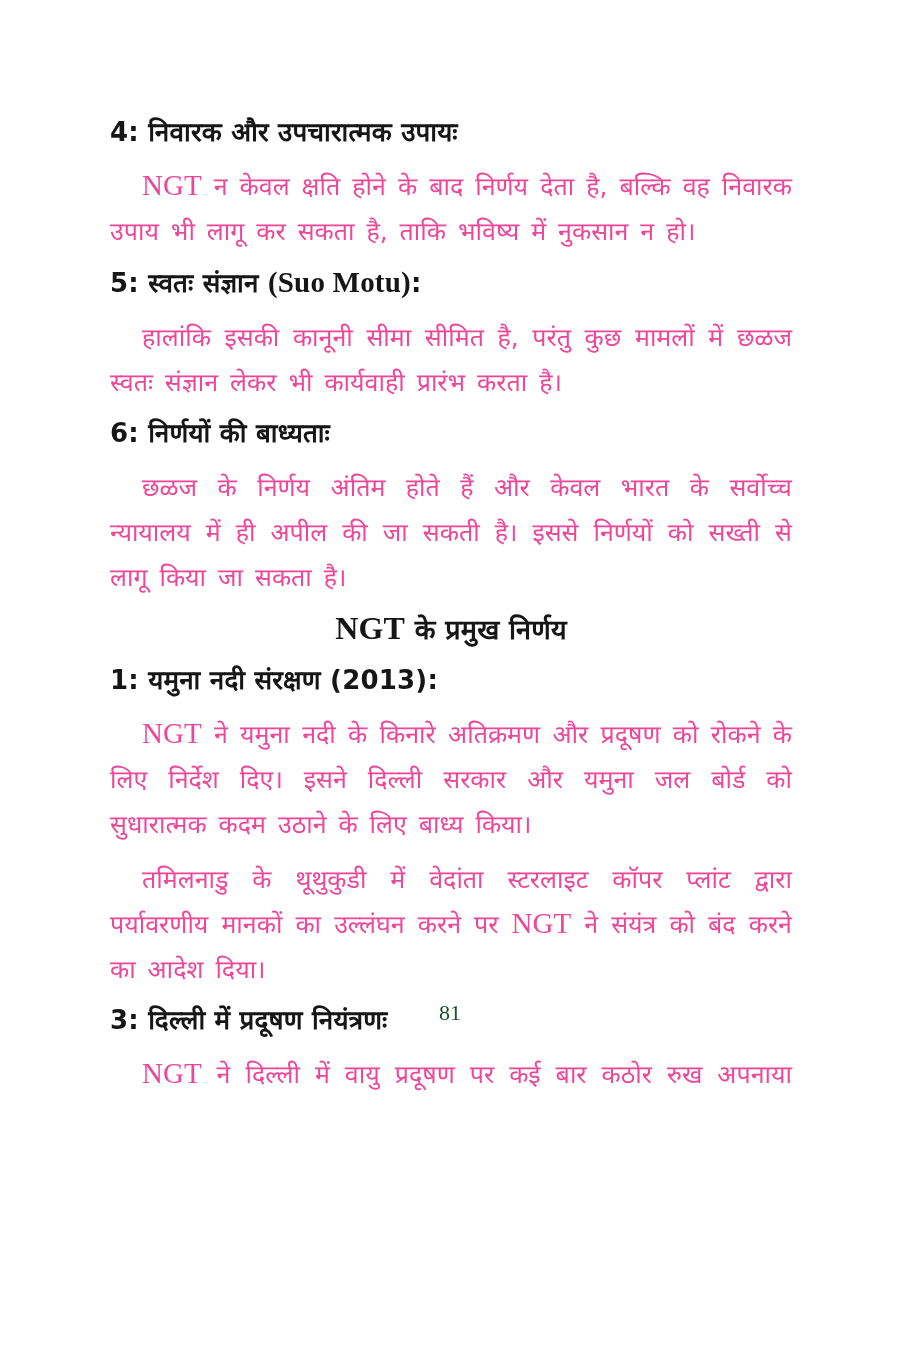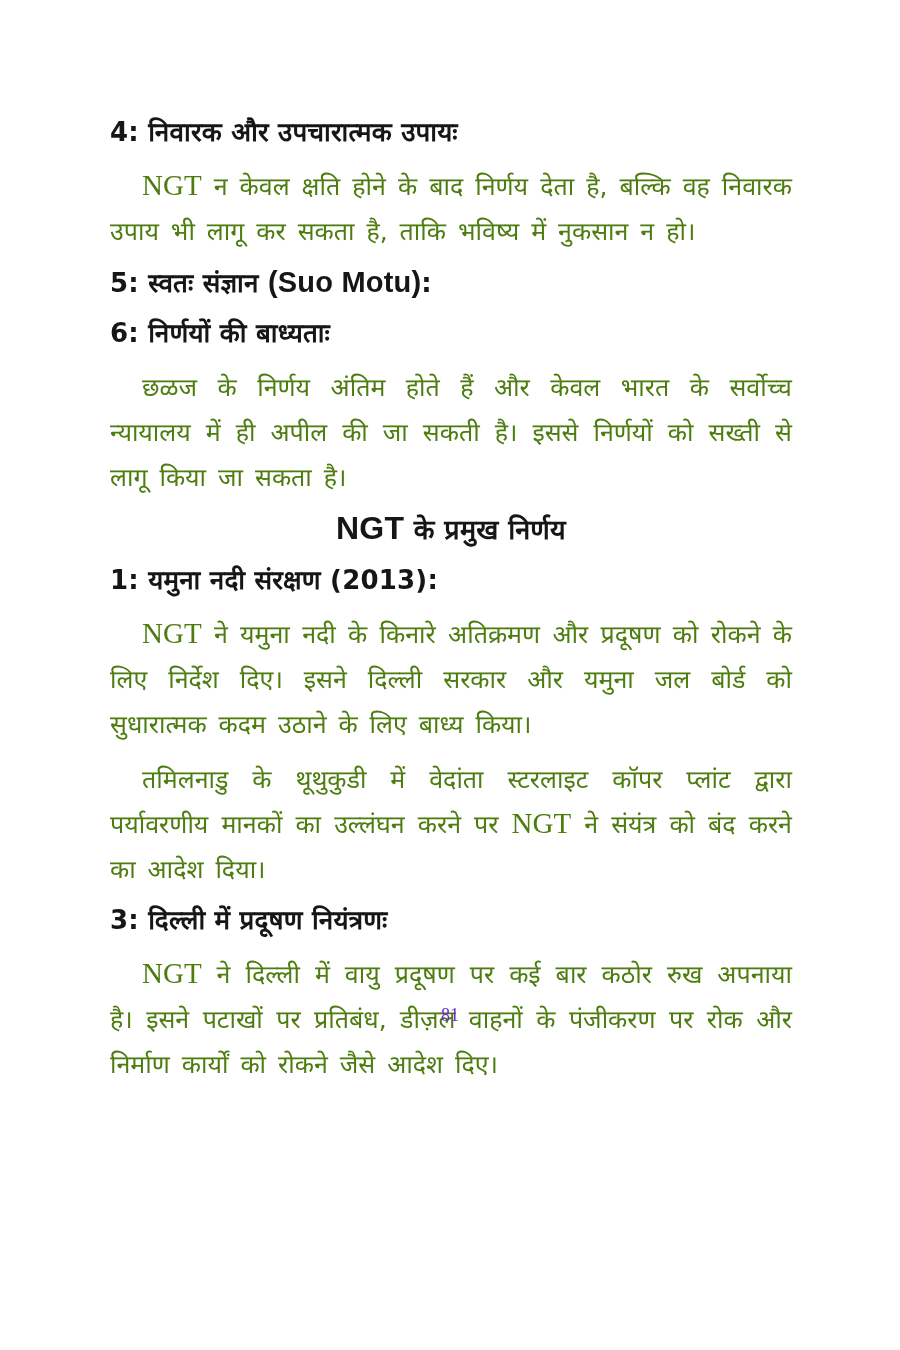--- a/index.html
+++ b/index.html
@@ -25,68 +25,69 @@
   }
   .sec-heading {
     font-size: 26px;
     font-weight: 700;
     line-height: 44px;
     margin: 6px 0 4px 0;
     text-align: left;
     letter-spacing: 0.2px;
   }
   .sec-heading .lat {
-    font-family: Liberation Sans, sans-serif;
+    font-family: Liberation Serif, serif;
     font-size: 29px;
     font-weight: 700;
   }
   .major .sec-heading,
   .sec-heading.major-h {
     font-size: 27px;
     text-align: center;
   }
   .major-h .lat {
     font-size: 32px;
   }
   .body-para {
     font-size: 25px;
     font-weight: 400;
     line-height: 45px;
     margin: 10px 0 6px 0;
     text-align: justify;
     text-indent: 32px;
     word-spacing: 4px;
-    color: #4d7c0f;
+    color: #ec4899;
   }
   .body-para .lat {
     font-family: "Liberation Serif", serif;
     font-size: 29px;
     line-height: 1;
   }
   .page-number {
     position: absolute;
     bottom: 72px;
     left: 0;
     width: 100%;
     text-align: center;
     font-family: "Liberation Serif", serif;
-    font-size: 18px;
-    color: #6d28d9;
+    font-size: 22px;
+    color: #14532d;
   }
 </style>
 </head>
 <body>
 
 <div class="page">
   <div class="content">
 
     <h2 class="sec-heading"><span class="hi">4: निवारक और उपचारात्मक उपायः</span></h2>
     <p class="body-para"><span class="lat">NGT</span><span class="hi"> न केवल क्षति होने के बाद निर्णय देता है, बल्कि वह निवारक उपाय भी लागू कर सकता है, ताकि भविष्य में नुकसान न हो।</span></p>
 
     <h2 class="sec-heading"><span class="hi">5: स्वतः संज्ञान </span><span class="lat">(Suo Motu)</span><span class="hi">:</span></h2>
+    <p class="body-para"><span class="hi">हालांकि इसकी कानूनी सीमा सीमित है, परंतु कुछ मामलों में छळज स्वतः संज्ञान लेकर भी कार्यवाही प्रारंभ करता है।</span></p>
 
     <h2 class="sec-heading"><span class="hi">6: निर्णयों की बाध्यताः</span></h2>
     <p class="body-para"><span class="hi">छळज के निर्णय अंतिम होते हैं और केवल भारत के सर्वोच्च न्यायालय में ही अपील की जा सकती है। इससे निर्णयों को सख्ती से लागू किया जा सकता है।</span></p>
 
     <h2 class="sec-heading major-h"><span class="lat">NGT</span><span class="hi"> के प्रमुख निर्णय</span></h2>
 
     <h2 class="sec-heading"><span class="hi">1: यमुना नदी संरक्षण (2013):</span></h2>
     <p class="body-para"><span class="lat">NGT</span><span class="hi"> ने यमुना नदी के किनारे अतिक्रमण और प्रदूषण को रोकने के लिए निर्देश दिए। इसने दिल्ली सरकार और यमुना जल बोर्ड को सुधारात्मक कदम उठाने के लिए बाध्य किया।</span></p>
 
     <p class="body-para"><span class="hi">तमिलनाडु के थूथुकुडी में वेदांता स्टरलाइट कॉपर प्लांट द्वारा पर्यावरणीय मानकों का उल्लंघन करने पर </span><span class="lat">NGT</span><span class="hi"> ने संयंत्र को बंद करने का आदेश दिया।</span></p>

